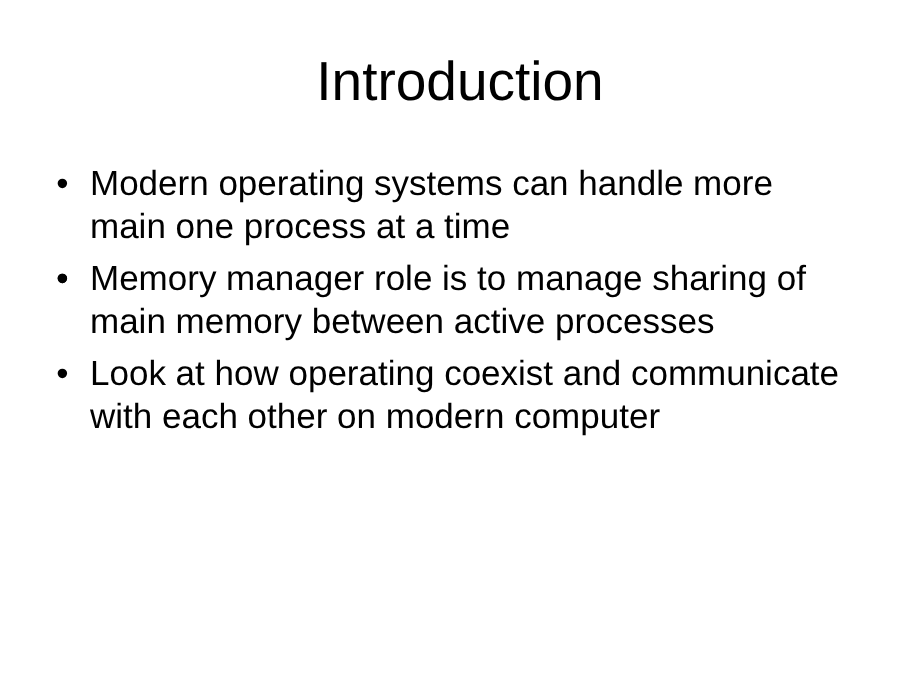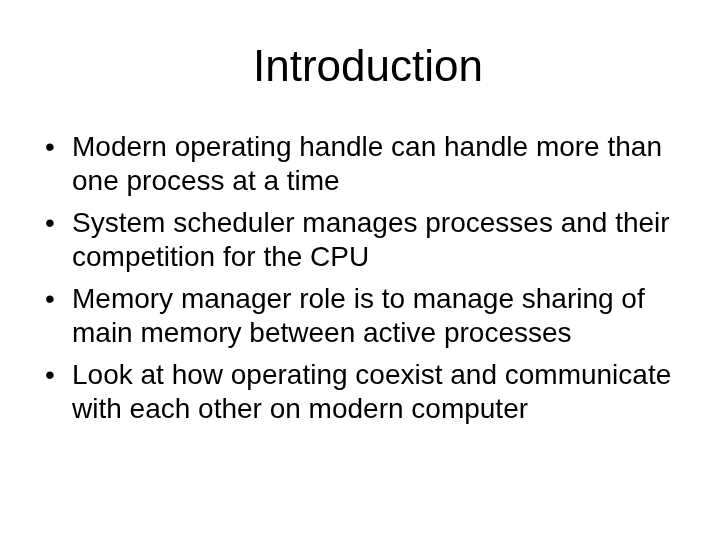--- a/index.html
+++ b/index.html
@@ -55,26 +55,25 @@
 <body>
 
 <div class="slide">
 
   <h1 class="slide-title">Introduction</h1>
 
   <ul class="bullet-list">
 
     <li class="bullet-item">
       <span class="bullet-glyph">•</span>
-      <span>Modern operating handle can handle more than one process at a time</span>
+      <span>Modern operating systems can handle more main one process at a time</span>
     </li>
 
     <li class="bullet-item">
       <span class="bullet-glyph">•</span>
-      <span>System scheduler manages processes and their competition for the CPU</span>
     </li>
 
     <li class="bullet-item">
       <span class="bullet-glyph">•</span>
       <span>Memory manager role is to manage sharing of main memory between active processes</span>
     </li>
 
     <li class="bullet-item">
       <span class="bullet-glyph">•</span>
       <span>Look at how operating coexist and communicate with each other on modern computer</span>

